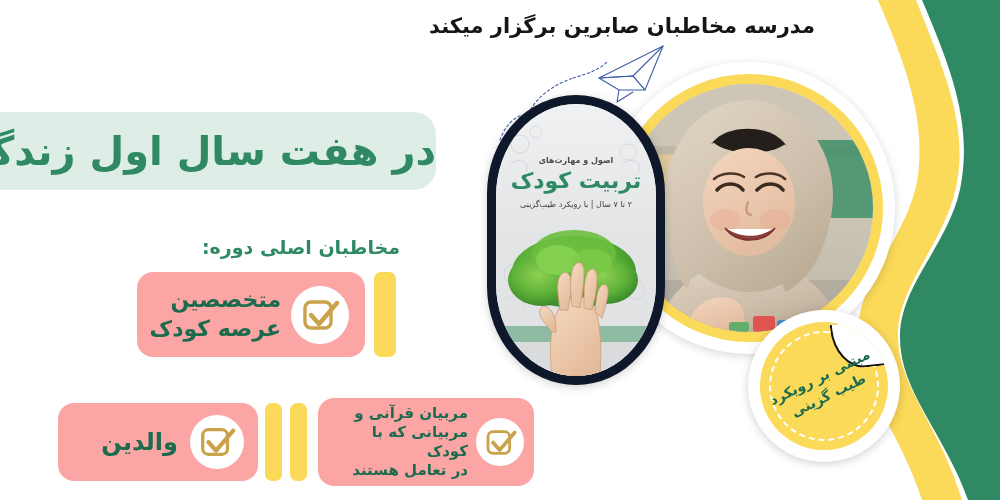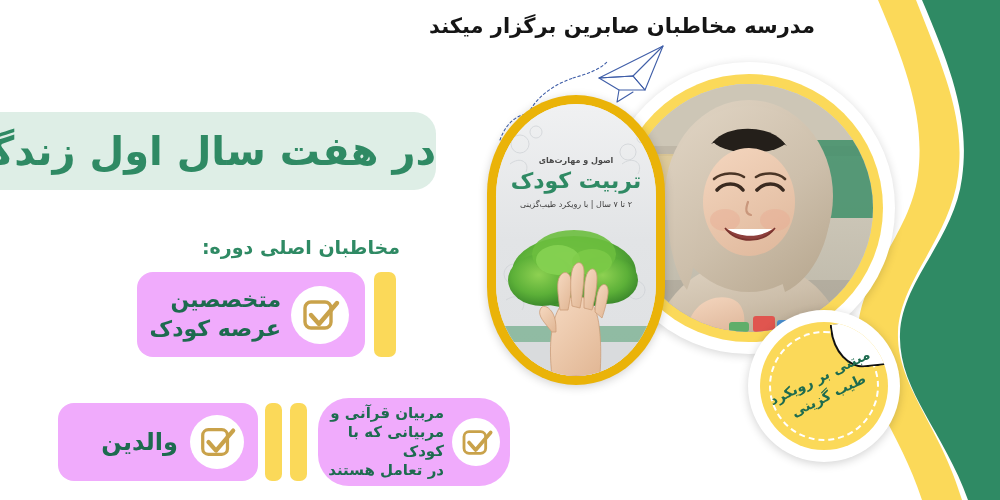--- a/index.html
+++ b/index.html
@@ -119,21 +119,21 @@
     display: inline-block;
     position: absolute;
     right: 0px;
     left: auto;
     transform: translateX(0);
   }
 
   
   .card {
     position: absolute;
-    background: #f0abfc;
+    background: #fca5a5;
     border-radius: 16px;
     display: flex;
     flex-direction: row;
     align-items: center;
     direction: rtl;
     z-index: 14;
   }
   .card-text {
     color: #1d6b4f;
     font-weight: 700;
@@ -171,25 +171,24 @@
     background: #fbd959;
     border-radius: 7px;
     z-index: 13;
   }
   #bar-specialists { left: 374px; top: 272px; width: 22px; height: 85px; }
 
   
   #card-trainers {
     left: 318px;
     top: 398px;
-    width: 192px;
+    width: 216px;
     height: 88px;
     padding: 0 10px 0 8px;
     gap: 8px;
-    border-radius: 31px;
   }
   #card-trainers .check-badge { width: 48px; height: 48px; }
   #card-trainers .card-text { font-size: 15px; }
 
   
   #card-parents {
     left: 58px;
     top: 403px;
     width: 200px;
     height: 78px;
@@ -234,21 +233,21 @@
   .photo-clip svg { display: block; width: 100%; height: 100%; }
 
   
   .book-oval {
     position: absolute;
     left: 487px;
     top: 95px;
     width: 178px;
     height: 290px;
     border-radius: 50% / 34%;
-    background: #eab308;
+    background: #0f172a;
     box-shadow: 0 2px 10px rgba(0,0,0,0.18);
     z-index: 10;
     overflow: hidden;
   }
   .book-inner {
     position: absolute;
     left: 9px; top: 9px;
     width: 160px; height: 272px;
     border-radius: 50% / 34%;
     overflow: hidden;

